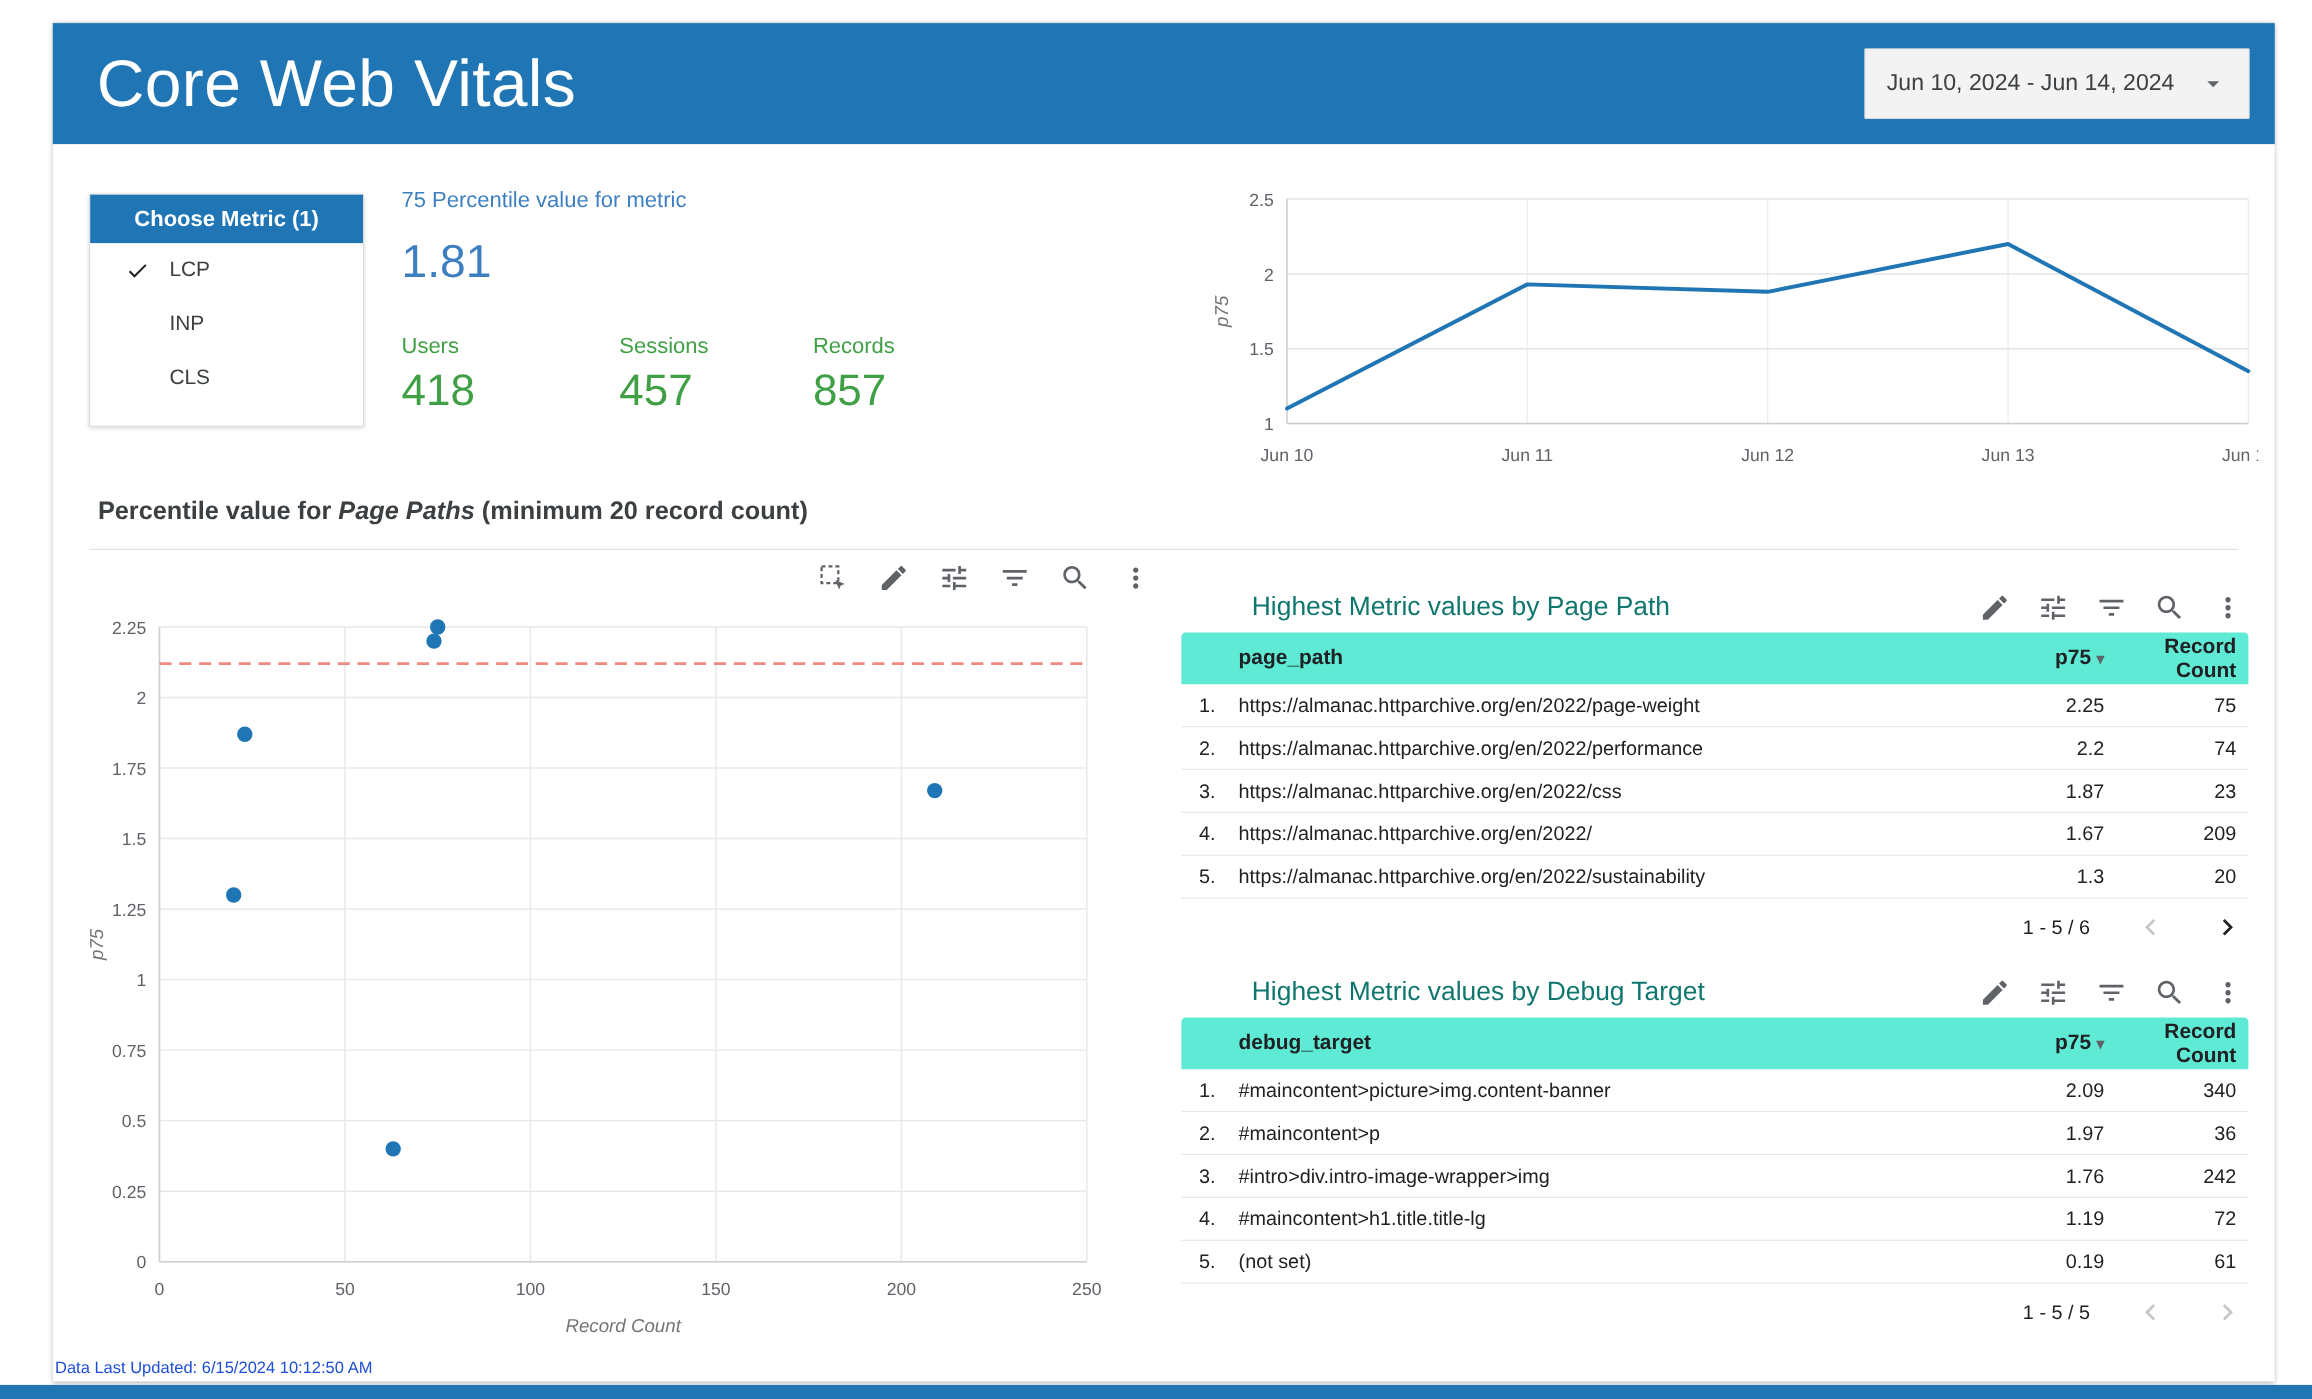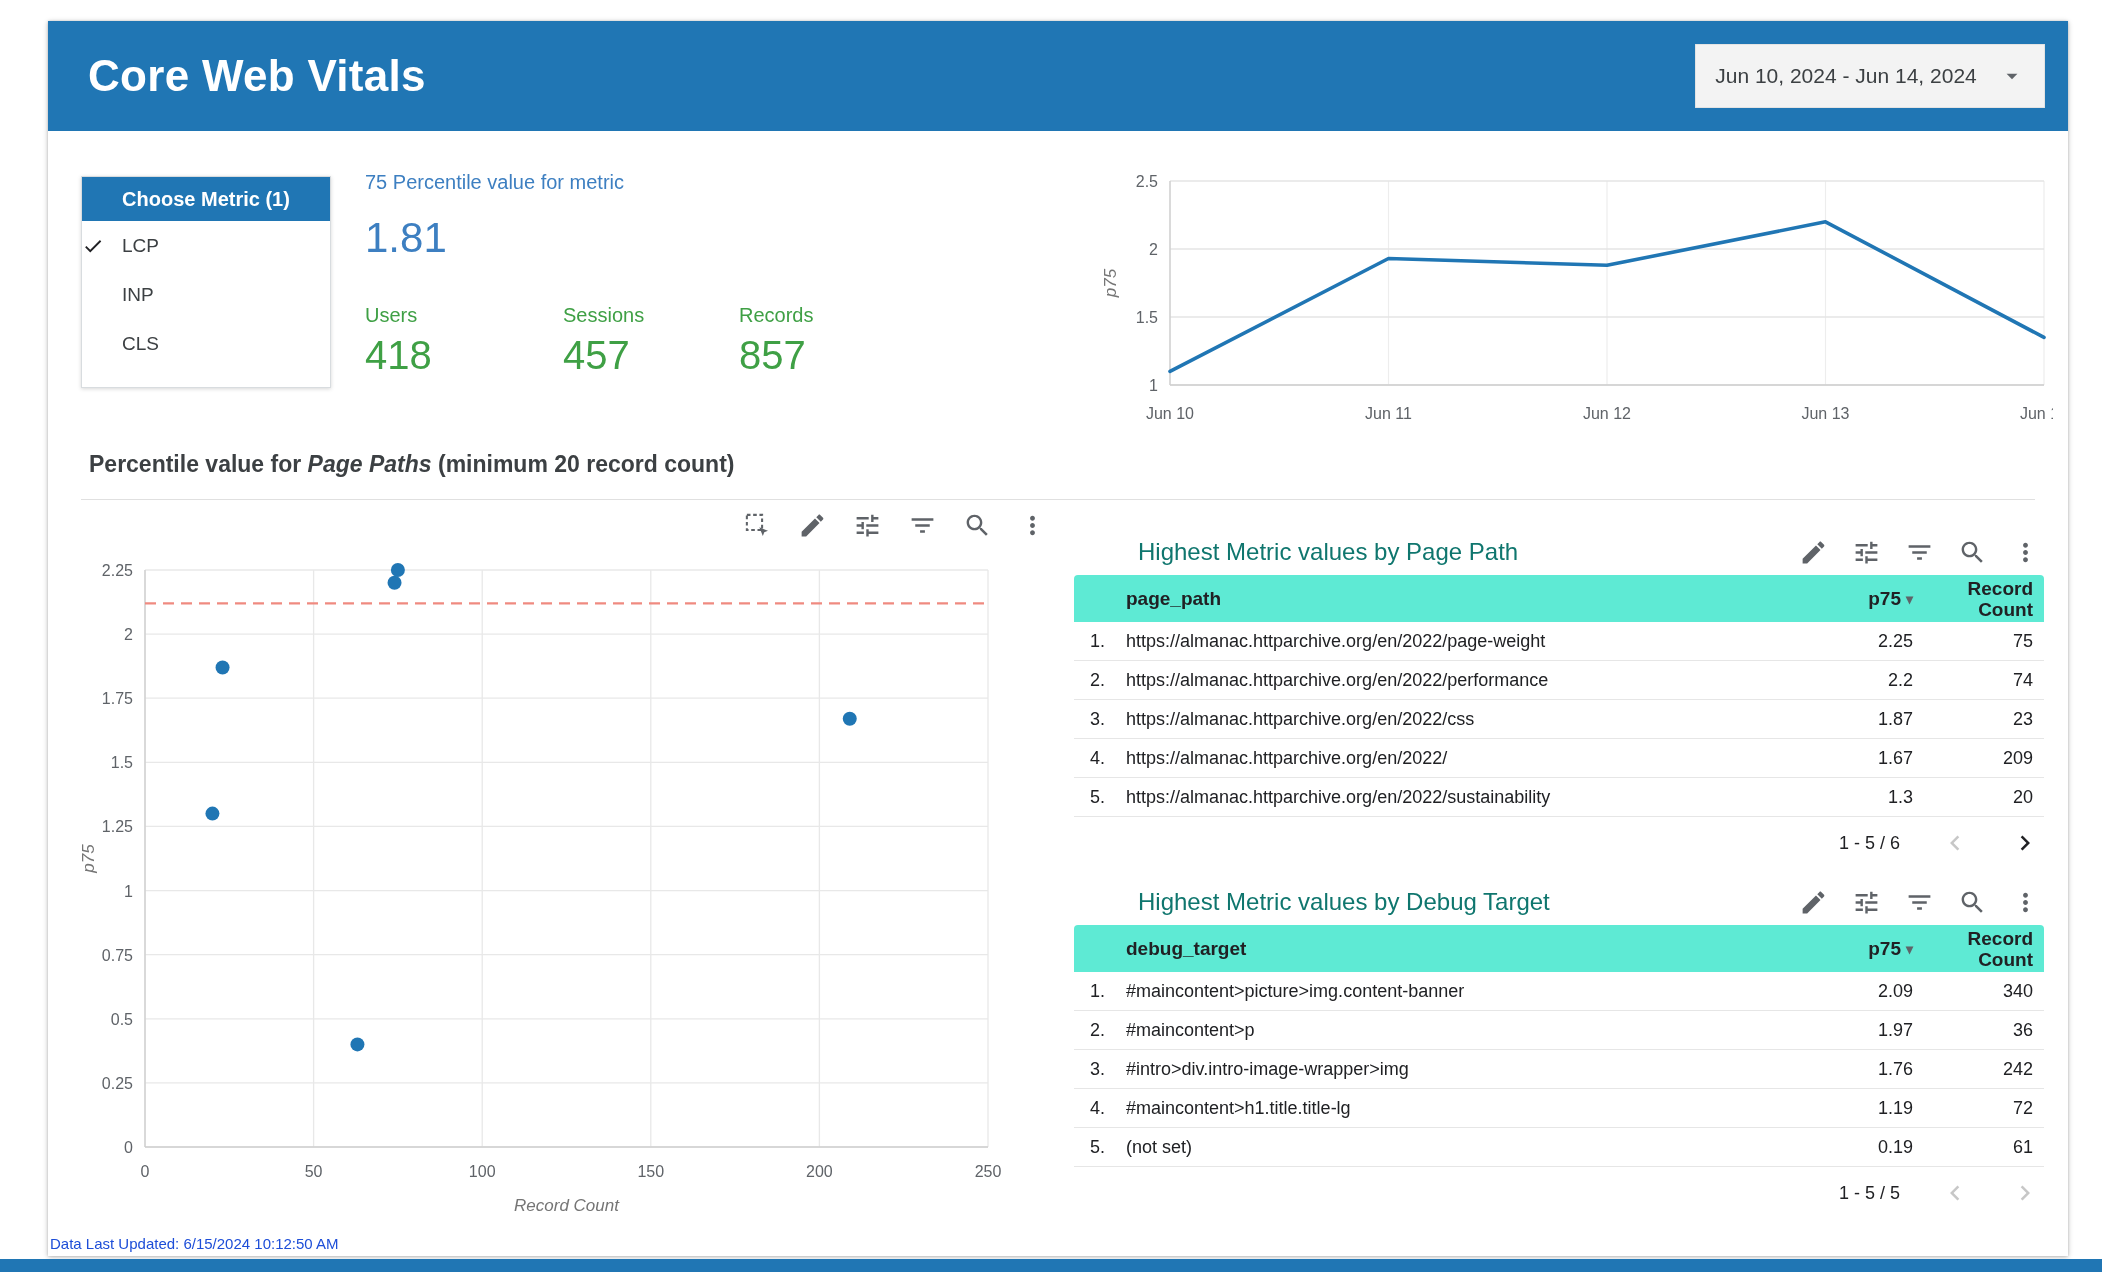--- a/index.html
+++ b/index.html
@@ -2,30 +2,30 @@
 <html><head>
 <meta charset="utf-8">
 <style>
   *{box-sizing:border-box;margin:0;padding:0}
   html,body{background:#fff}
   body{font-family:"Liberation Sans",sans-serif;color:#202124}
   .viewport{position:relative;width:2102px;height:1272px;background:#fff;overflow:hidden}
   .report-card{position:absolute;left:48px;top:21px;width:2020px;height:1235px;background:#fff;
     box-shadow:0 1px 5px rgba(0,0,0,.28),0 0 2px rgba(0,0,0,.12)}
   .report-header{position:absolute;left:0;top:0;right:0;height:110px;background:#2076b4}
-  .report-title{position:absolute;left:40px;top:50%;transform:translateY(-50%);color:#fff;font-size:44px;font-weight:700;letter-spacing:.3px}
+  .report-title{position:absolute;left:40px;top:50%;transform:translateY(-50%);color:#fff;font-size:60px;font-weight:400;letter-spacing:.3px}
   .date-control{position:absolute;right:23px;top:23px;width:350px;height:64px;background:#f3f3f3;border-radius:1px;
     display:flex;align-items:center;justify-content:center;gap:22px;color:#3c4043;font-size:21px;cursor:pointer;
     box-shadow:inset 0 0 0 1px #e3e3e3}
   .caret{display:flex;color:#5f6368}.caret svg{width:26px;height:26px}
 
   .metric-filter{position:absolute;left:33px;top:155px;width:250px;height:212px;background:#fff;border:1px solid #d8dcdf;
     box-shadow:0 1px 4px rgba(0,0,0,.16)}
   .mf-header{height:44px;background:#2076b4;color:#fff;font-weight:700;font-size:20px;display:flex;align-items:center;justify-content:center;cursor:pointer}
-  .mf-item{display:flex;align-items:center;height:49px;cursor:pointer}
+  .mf-item{display:flex;align-items:center;height:49px;padding-left:32px;cursor:pointer}
   .mf-check{width:32px;height:24px;display:flex;align-items:center;color:#202124}
   .mf-check svg{width:22px;height:22px}
   .mf-label{font-size:19px;color:#3c4043;margin-left:8px}
 
   .scorecard-primary{position:absolute;left:317px;top:150px}
   .sp-label{font-size:20px;color:#3d7fc1}
   .sp-value{font-size:42px;color:#3d7fc1;margin-top:20px}
   .kpi{position:absolute;top:283px}
   .kpi-label{font-size:20px;color:#3fa045}
   .kpi-value{font-size:40px;color:#3fa045;margin-top:6px}

